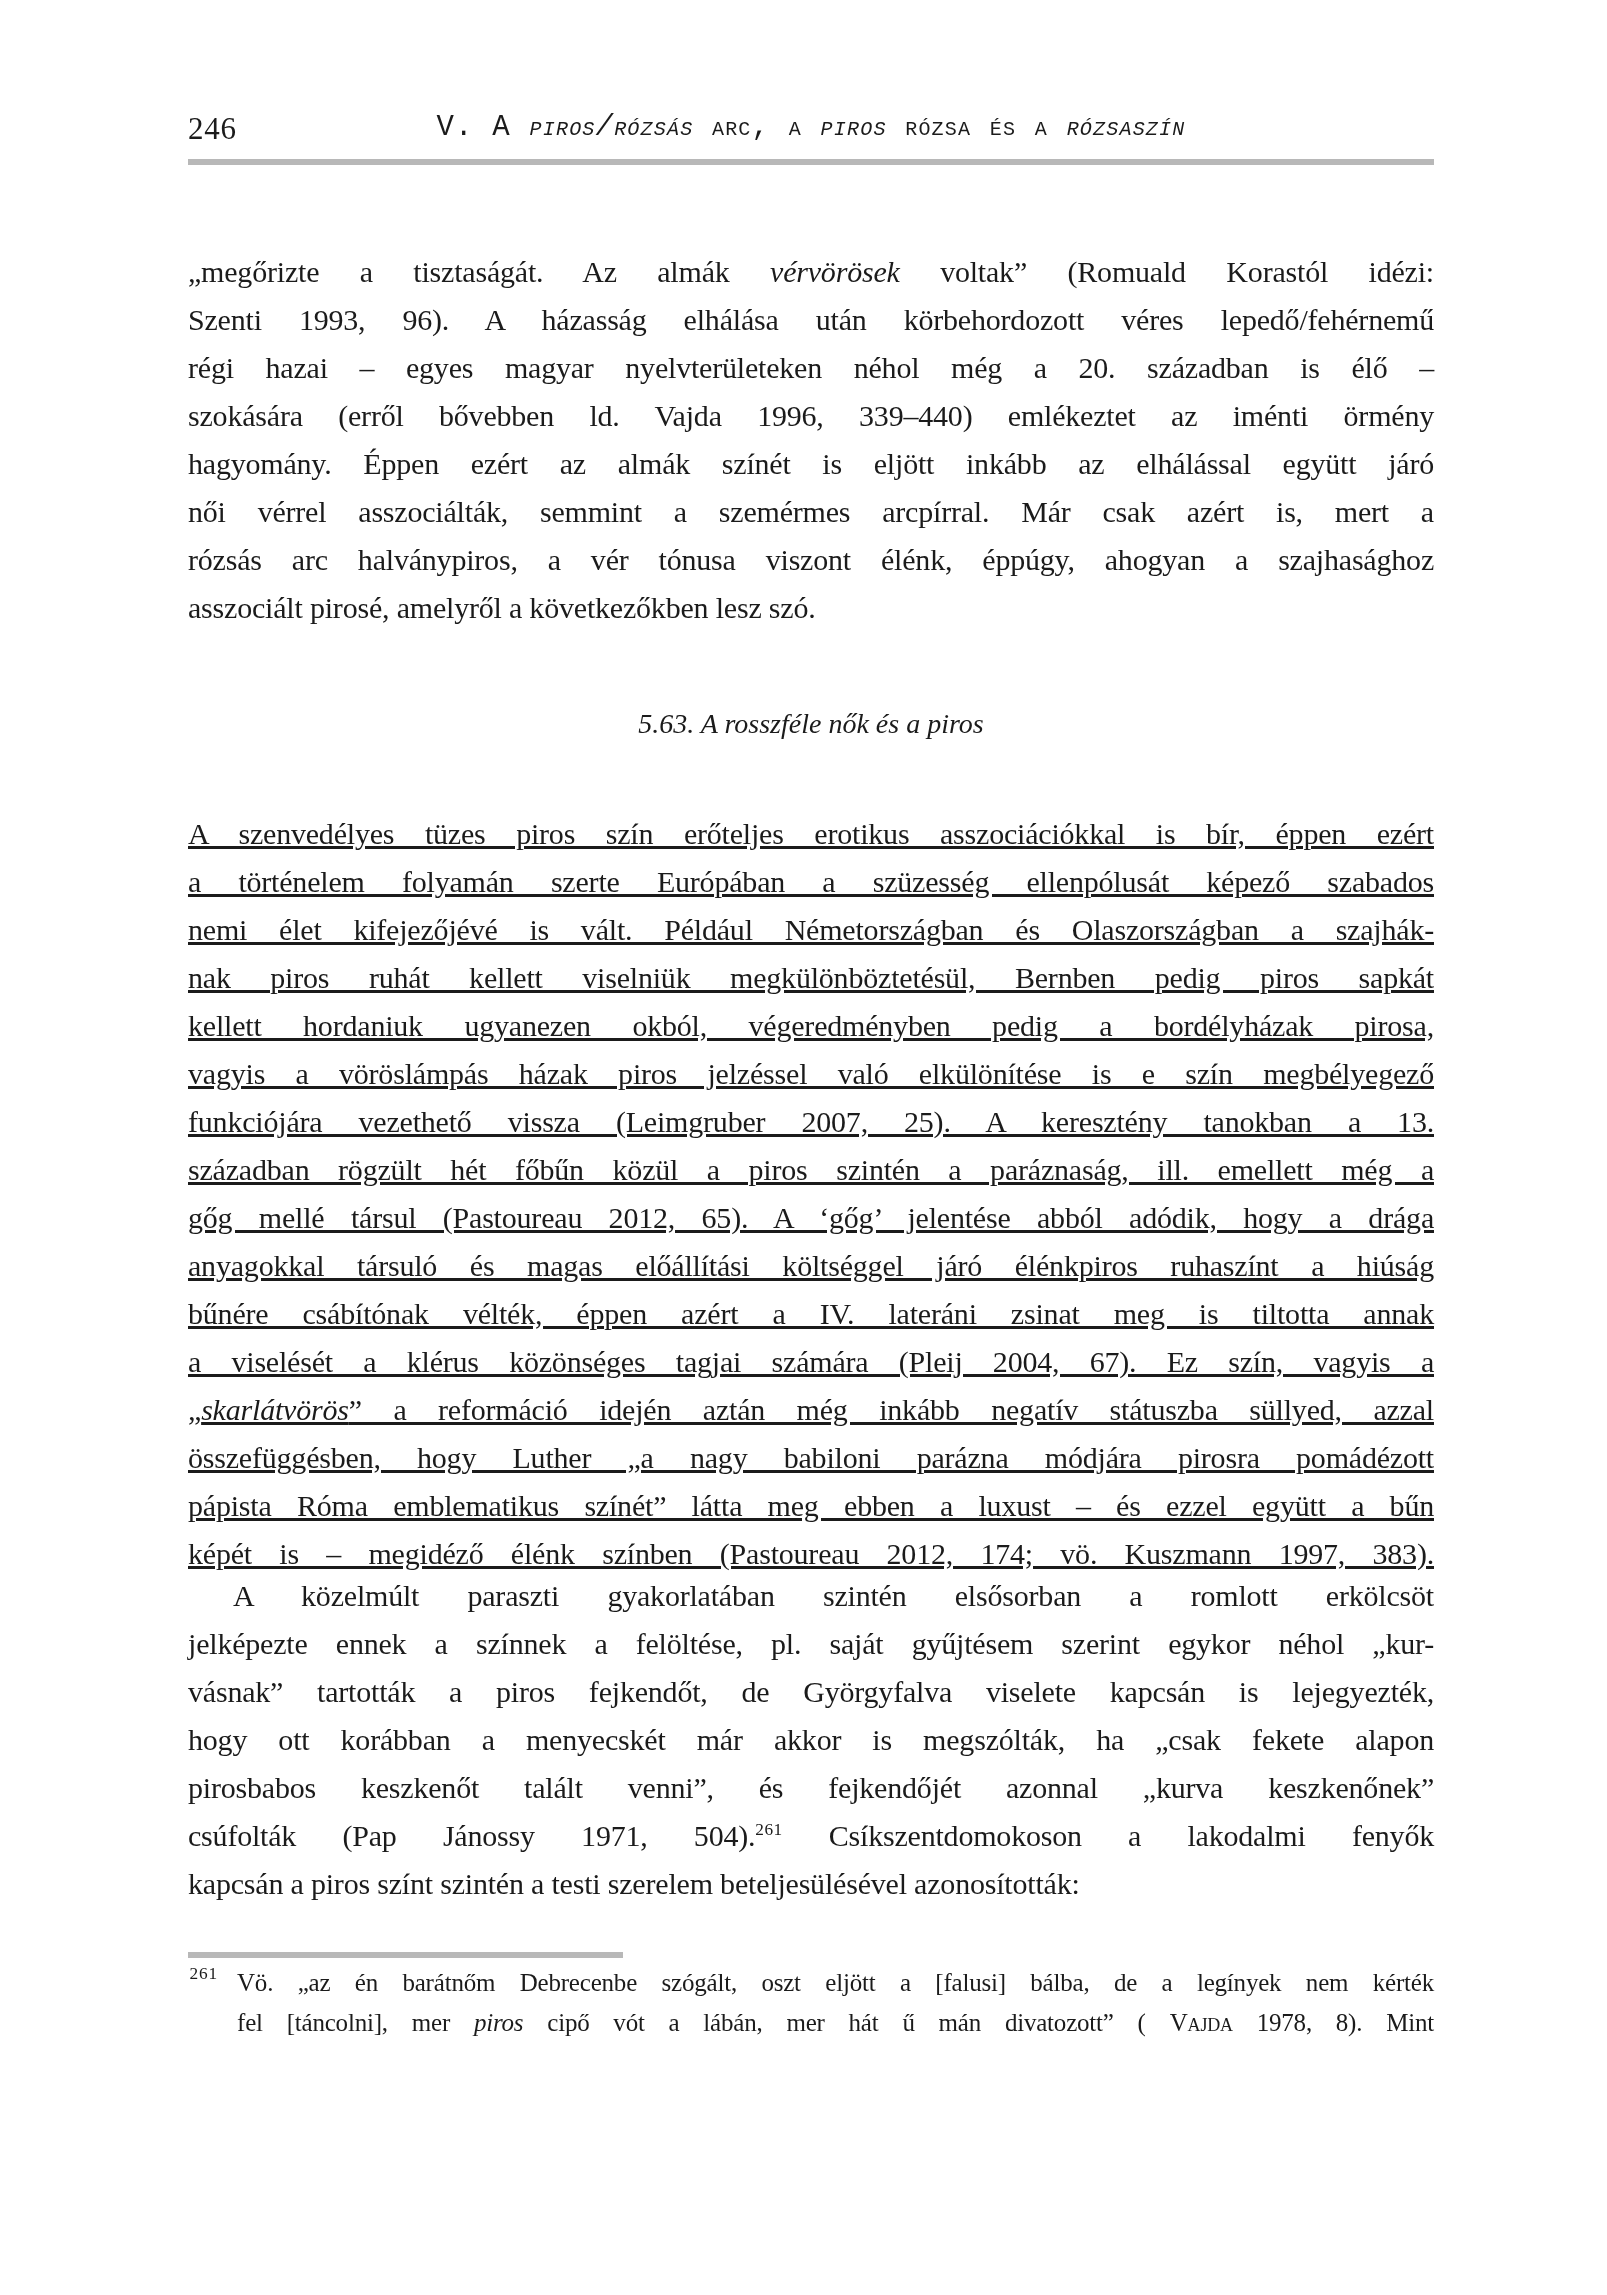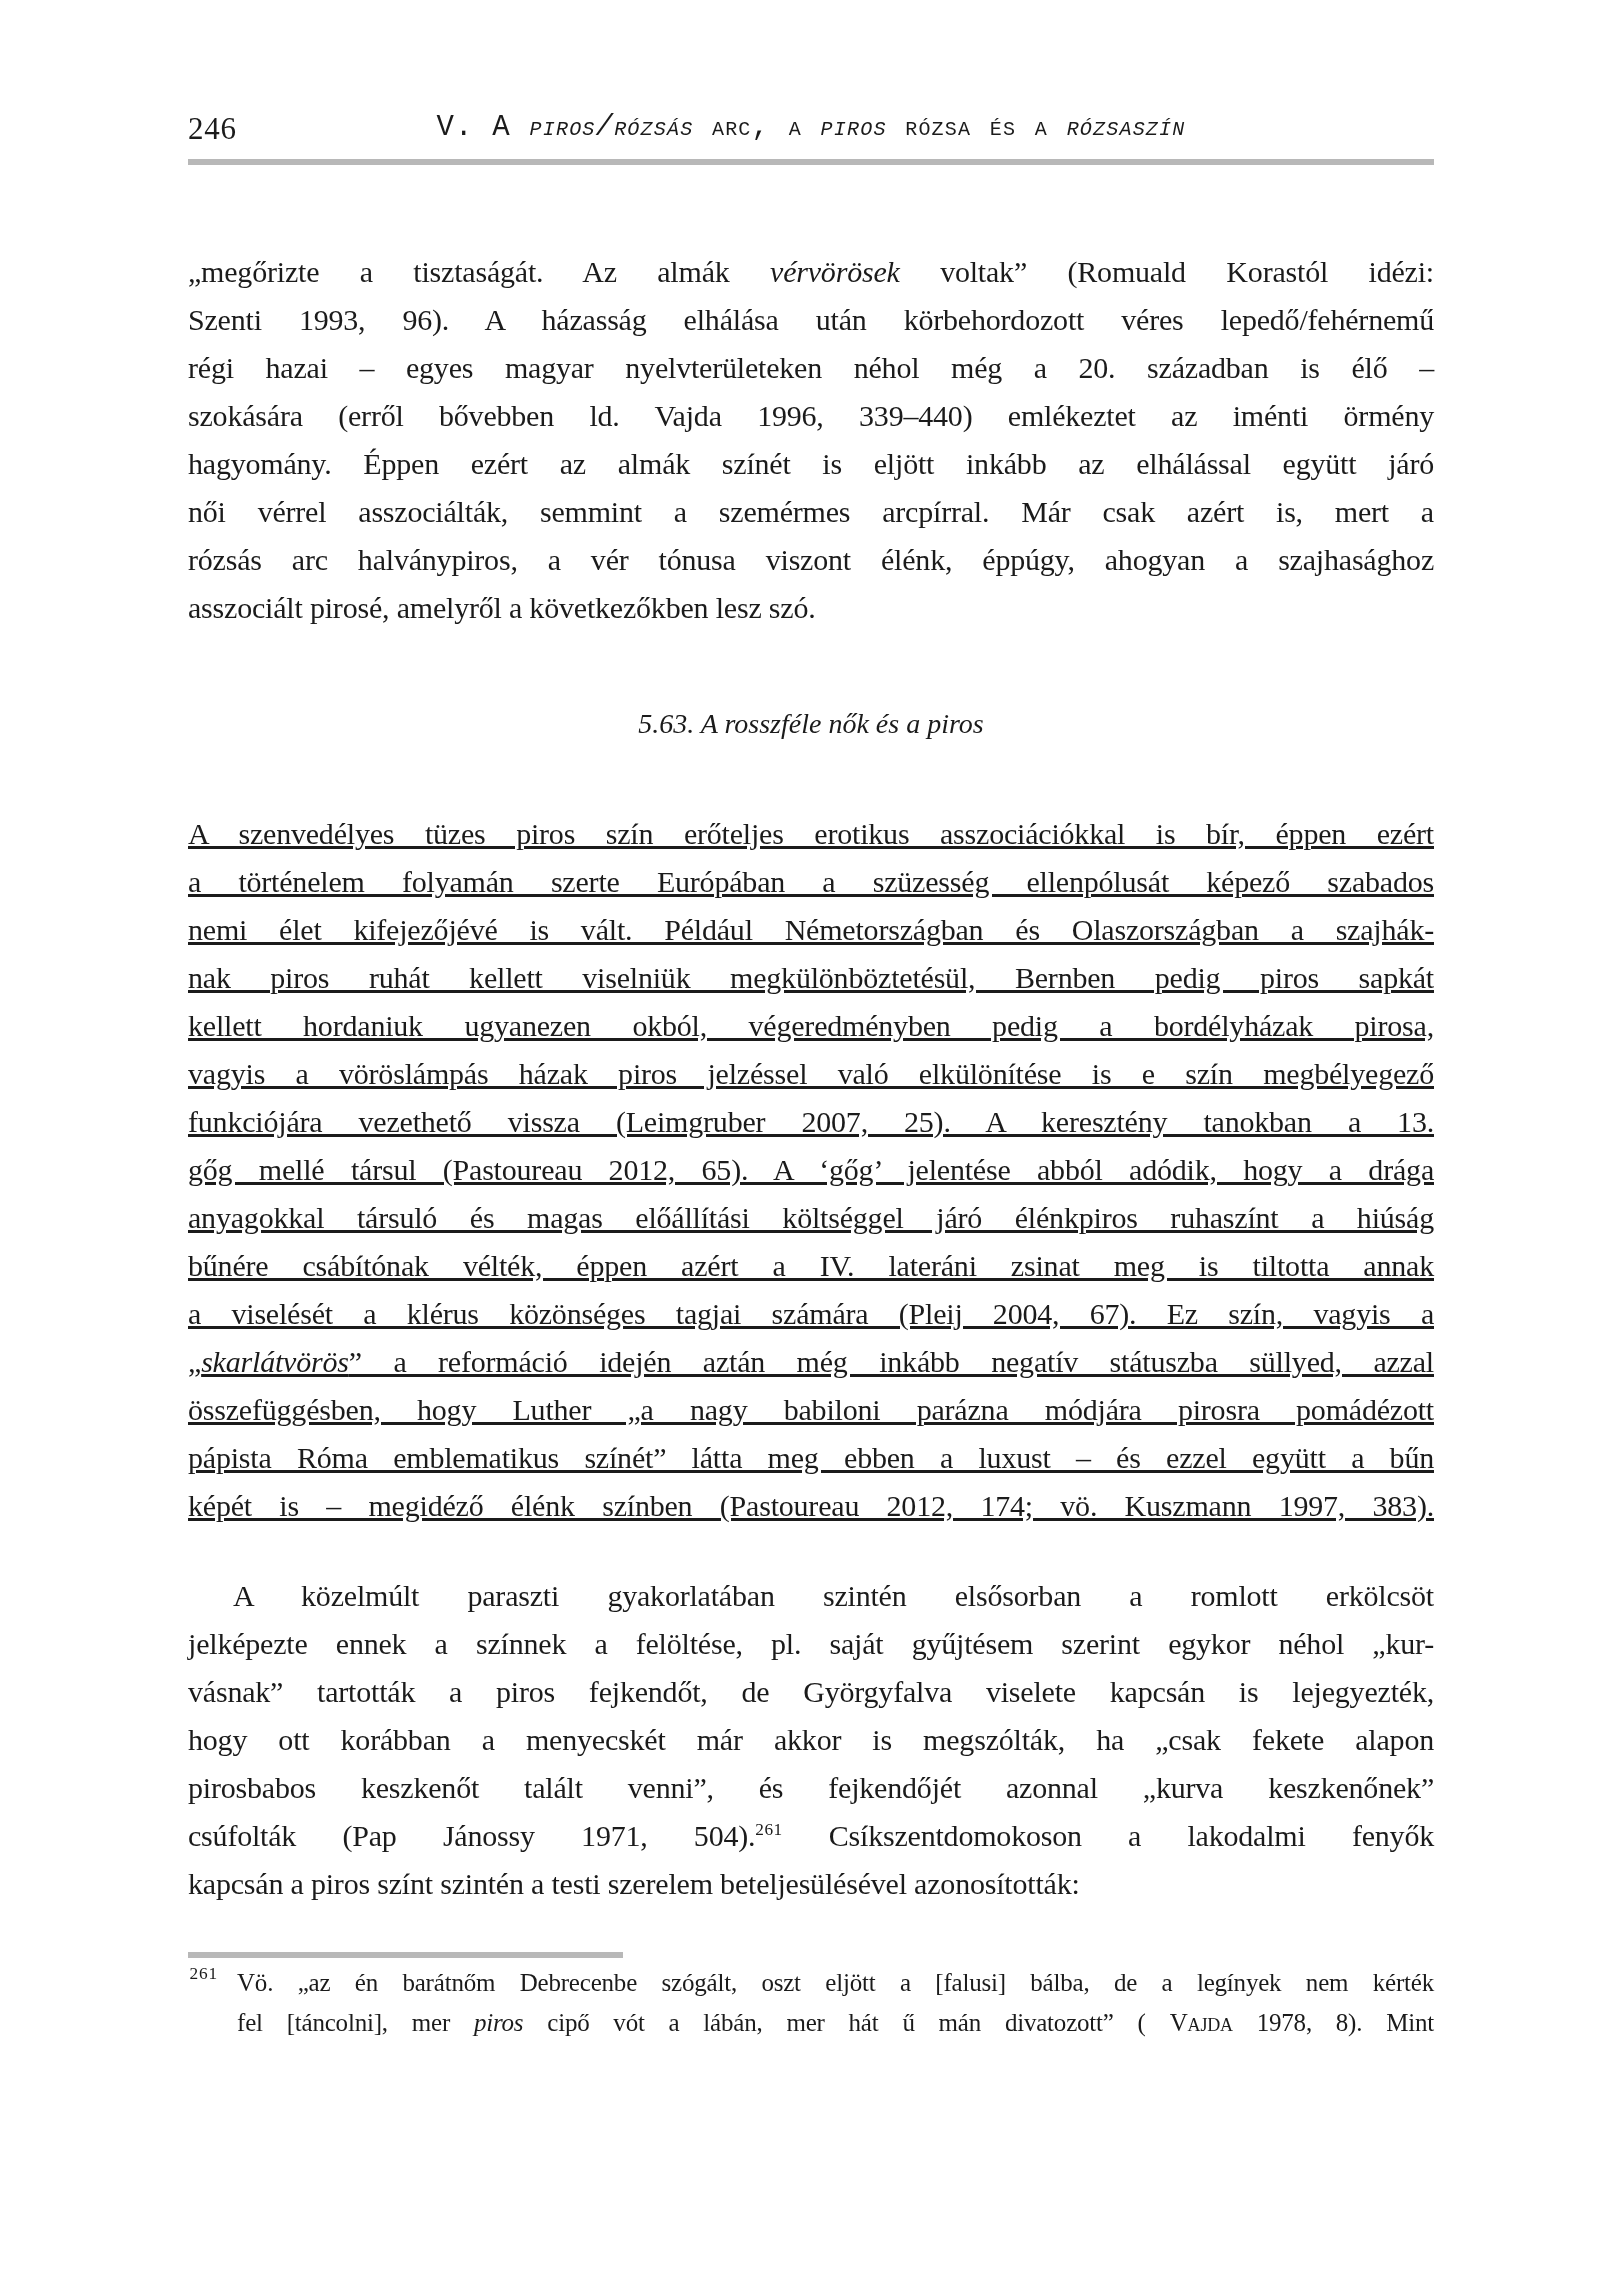--- a/index.html
+++ b/index.html
@@ -135,20 +135,21 @@
   </div>
 
 <div class="abs col para" id="paragraph-2">
     <div class="line"><span>A szenvedélyes tüzes piros szín erőteljes erotikus asszociációkkal is bír, éppen ezért</span></div>
     <div class="line"><span>a történelem folyamán szerte Európában a szüzesség ellenpólusát képező szabados</span></div>
     <div class="line"><span>nemi élet kifejezőjévé is vált. Például Németországban és Olaszországban a szajhák-</span></div>
     <div class="line"><span>nak piros ruhát kellett viselniük megkülönböztetésül, Bernben pedig piros sapkát</span></div>
     <div class="line"><span>kellett hordaniuk ugyanezen okból, végeredményben pedig a bordélyházak pirosa,</span></div>
     <div class="line"><span>vagyis a vöröslámpás házak piros jelzéssel való elkülönítése is e szín megbélyegező</span></div>
     <div class="line"><span>funkciójára vezethető vissza (Leimgruber 2007, 25). A keresztény tanokban a 13.</span></div>
+    <div class="line"><span>században rögzült hét főbűn közül a piros szintén a paráznaság, ill. emellett még a</span></div>
     <div class="line"><span>gőg mellé társul (Pastoureau 2012, 65). A ‘gőg’ jelentése abból adódik, hogy a drága</span></div>
     <div class="line"><span>anyagokkal társuló és magas előállítási költséggel járó élénkpiros ruhaszínt a hiúság</span></div>
     <div class="line"><span>bűnére csábítónak vélték, éppen azért a IV. lateráni zsinat meg is tiltotta annak</span></div>
     <div class="line"><span>a viselését a klérus közönséges tagjai számára (Pleij 2004, 67). Ez szín, vagyis a</span></div>
     <div class="line"><span>„</span><span class="i">skarlátvörös</span><span>” a reformáció idején aztán még inkább negatív státuszba süllyed, azzal</span></div>
     <div class="line"><span>összefüggésben, hogy Luther „a nagy babiloni parázna módjára pirosra pomádézott</span></div>
     <div class="line"><span>pápista Róma emblematikus színét” látta meg ebben a luxust – és ezzel együtt a bűn</span></div>
     <div class="line"><span>képét is – megidéző élénk színben (Pastoureau 2012, 174; vö. Kuszmann 1997, 383).</span></div>
   </div>
 

